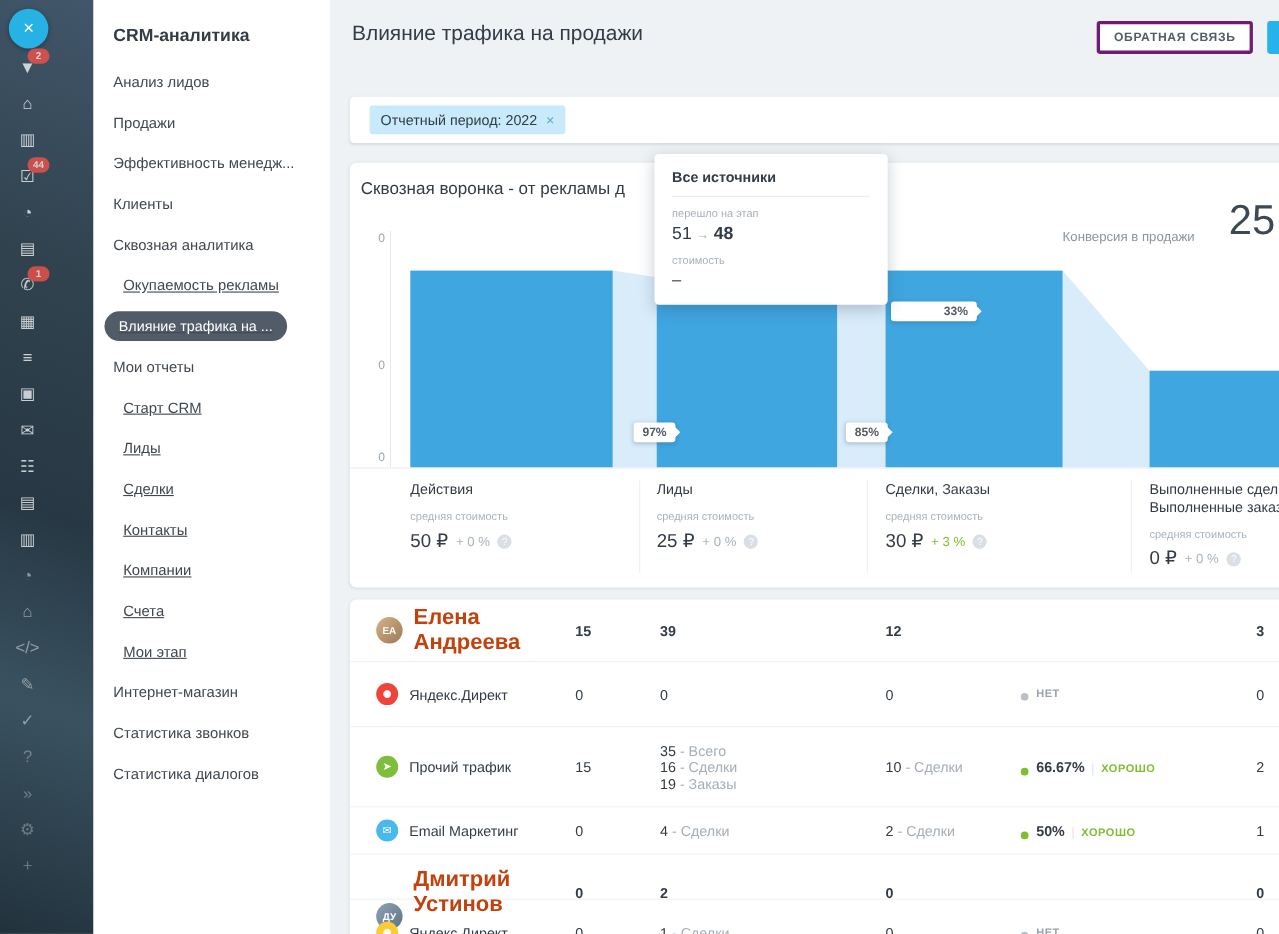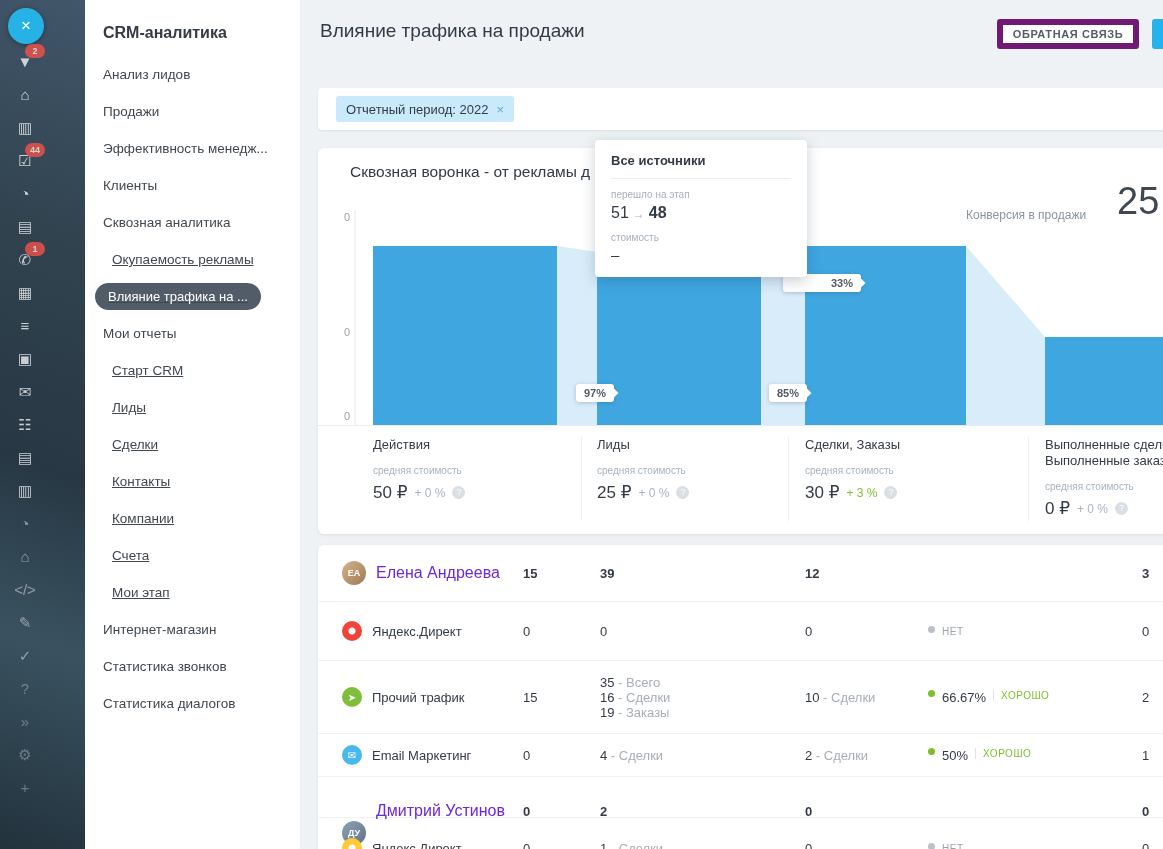--- a/index.html
+++ b/index.html
@@ -22,42 +22,42 @@
   .side-title{font-size:16px;font-weight:bold;color:#333b46;padding:24px 18px 14px;}
   .side-item{height:37px;display:flex;align-items:center;padding-left:18px;font-size:13.5px;color:#40484f;cursor:pointer;white-space:nowrap;}
   .side-item.ind{padding-left:27px;text-decoration:underline;}
   .side-item.sel{padding-left:10px;}
   .sel-pill{background:#525c69;color:#fff;border-radius:16px;padding:6px 13px;font-size:13px;}
 
   
   .main{position:absolute;left:300px;top:0;width:863px;height:849px;background:#eef2f4;}
   .page-title{position:absolute;left:20px;top:20px;margin:0;font-size:19px;font-weight:400;color:#333b46;}
   .btn-feedback{position:absolute;left:697px;top:19px;width:142px;height:30px;background:#fff;
-    border:6px solid #701a75;border-radius:3px;font-size:11px;font-weight:bold;letter-spacing:.6px;
+    border:3px solid #701a75;border-radius:3px;font-size:11px;font-weight:bold;letter-spacing:.6px;
     color:#535c69;cursor:pointer;font-family:inherit;}
   .btn-primary-sliver{position:absolute;left:852px;top:19px;width:40px;height:30px;background:#26b2ea;
     border:none;border-radius:3px;cursor:pointer;}
 
   .filter-bar{position:absolute;left:18px;top:88px;width:862px;height:42px;background:#fff;border-radius:4px;
     box-shadow:0 1px 2px rgba(60,80,100,.12);}
   .chip{display:inline-flex;align-items:center;gap:8px;height:26px;margin:8px 0 0 18px;background:#c8eafa;
     border-radius:3px;padding:0 10px;font-size:13px;color:#333b46;cursor:pointer;}
   .chip-x{color:#5fa8cc;font-size:13px;cursor:pointer;}
 
   .card{position:absolute;left:18px;background:#fff;box-shadow:0 1px 3px rgba(50,70,90,.1);}
   .chart-card{top:148px;width:862px;height:386px;border-radius:6px;}
-  .card-title{position:absolute;left:32px;top:15px;font-size:15.5px;color:#333b46;}
+  .card-title{position:absolute;left:10px;top:15px;font-size:15.5px;color:#333b46;}
   .plot{position:absolute;left:0;top:0;}
   .zero{position:absolute;left:12px;width:20px;text-align:right;font-size:11px;color:#9ba6b0;}
   .z1{top:63px;} .z2{top:178px;} .z3{top:262px;}
   .pct{position:absolute;background:#fff;border-radius:3px;box-shadow:0 1px 4px rgba(60,80,100,.3);
     font-size:11px;font-weight:bold;color:#525b66;padding:3px 8px;}
   .pct::after{content:'';position:absolute;right:-3px;top:50%;width:7px;height:7px;background:#fff;
     transform:translateY(-50%) rotate(45deg);}
-  .pct.b1{left:258px;top:236px;} .pct.b2{left:451px;top:236px;} .pct.b3{left:465px;top:126px;padding-left:48px;}
+  .pct.b1{left:258px;top:236px;} .pct.b2{left:451px;top:236px;} .pct.b3{left:492px;top:126px;padding-left:48px;}
   .conv-label{position:absolute;left:648px;top:60px;font-size:12px;color:#8b959e;}
   .conv-value{position:absolute;left:799px;top:32px;font-size:38px;font-weight:300;color:#3e4852;}
   .baseline{position:absolute;left:0;right:0;top:277px;height:1px;background:#e9edf0;}
   .vsep{position:absolute;top:289px;width:1px;height:84px;background:#edf1f4;}
   .vs1{left:263px;} .vs2{left:470px;} .vs3{left:710px;}
   .stage{position:absolute;top:289px;width:210px;white-space:nowrap;}
   .st-name{font-size:13px;color:#333b46;line-height:16px;}
   .st-cost-label{font-size:10px;color:#a9b3bc;margin-top:12px;}
   .st-val{margin-top:6px;display:flex;align-items:center;gap:7px;}
   .st-cost{font-size:17px;color:#333b46;font-weight:500;}
@@ -87,25 +87,25 @@
   .avatar{width:24px;height:24px;border-radius:50%;color:#fff;font-size:9px;font-weight:bold;
     display:flex;align-items:center;justify-content:center;flex:0 0 24px;}
   .av1{background:linear-gradient(135deg,#d7b28a,#9c7a55);}
   .av2{background:linear-gradient(135deg,#8fa3b5,#5d7285);margin-top:44px;}
   .srcicon{width:20px;height:20px;border-radius:50%;color:#fff;font-size:10px;display:flex;align-items:center;
     justify-content:center;flex:0 0 20px;}
   .yandex-red{background:radial-gradient(circle,#fff 0 3px,#f0443a 4px);}
   .yandex-yellow{background:radial-gradient(circle,#fff 0 3px,#ffcb33 4px);}
   .traffic-green{background:#7fbe3b;}
   .email-blue{background:#49b8ec;}
-  .plink{font-size:16px;font-weight:normal;color:#6d28d9;}
+  .plink{font-size:20px;font-weight:bold;color:#c2410c;}
   .trow.person .num{font-weight:bold;}
   .mline{line-height:15px;}
   .sfx{color:#a6aeb6;}
-  .st-cell{display:flex;align-items:flex-start;}
+  .st-cell{display:flex;align-items:flex-end;font-weight:bold;}
   .dot{width:7px;height:7px;border-radius:50%;margin-right:7px;flex:0 0 7px;}
   .dot.none{background:#b9c0c7;} .dot.good{background:#7dbf2f;}
   .stp{font-size:13px;color:#333b46;}
   .vbar{width:1px;height:11px;background:#dfe3e7;margin:0 7px;}
   .stl{font-size:10px;letter-spacing:.5px;}
   .stl.none{color:#9aa2ab;} .stl.good{color:#7dbf2f;}
 </style>
 </head>
 <body>
 

